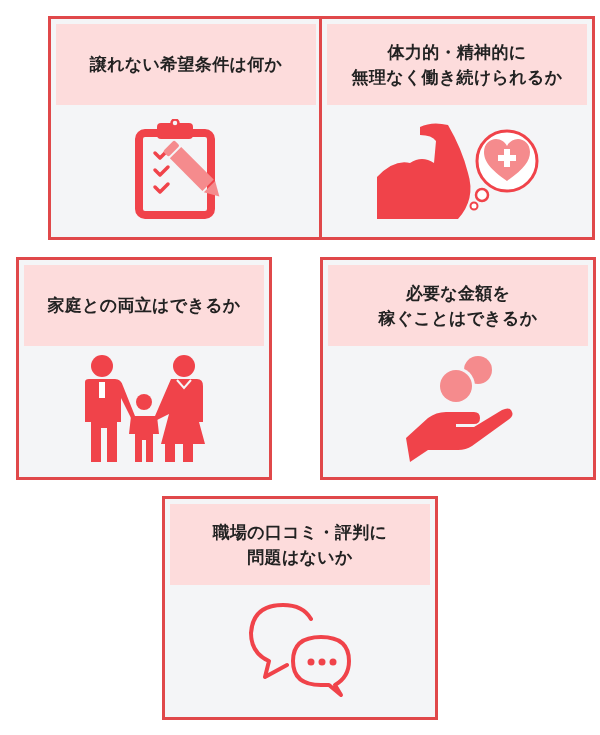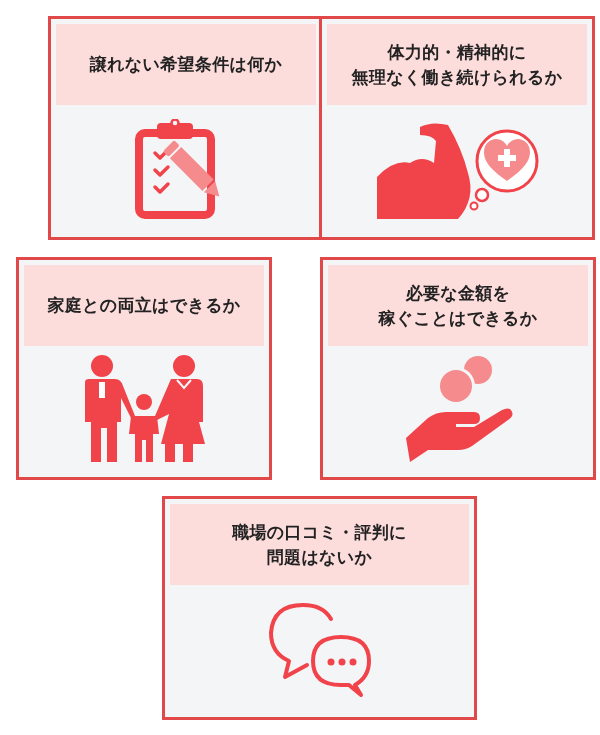--- a/index.html
+++ b/index.html
@@ -27,21 +27,21 @@
       letter-spacing: 0.3px;
     }
     .card-body {
       flex: 1 1 auto;
       display: flex; align-items: center; justify-content: center;
     }
     #card-1 { left: 16px;  top: 16px;  width: 276px; height: 224px; margin-left: 32px; }
     #card-2 { left: 319px; top: 16px;  width: 276px; height: 224px; }
     #card-3 { left: 16px;  top: 257px; width: 256px; height: 223px; }
     #card-4 { left: 320px; top: 257px; width: 276px; height: 223px; }
-    #card-5 { left: 162px; top: 496px; width: 315px; height: 224px; }
+    #card-5 { left: 162px; top: 496px; width: 276px; height: 224px; }
     svg { display: block; }
   </style>
 </head>
 <body>
 
 <div class="card" id="card-1">
   <div class="card-header">譲れない希望条件は何か</div>
   <div class="card-body">
     <svg width="110" height="100" viewBox="0 0 110 100">
 

